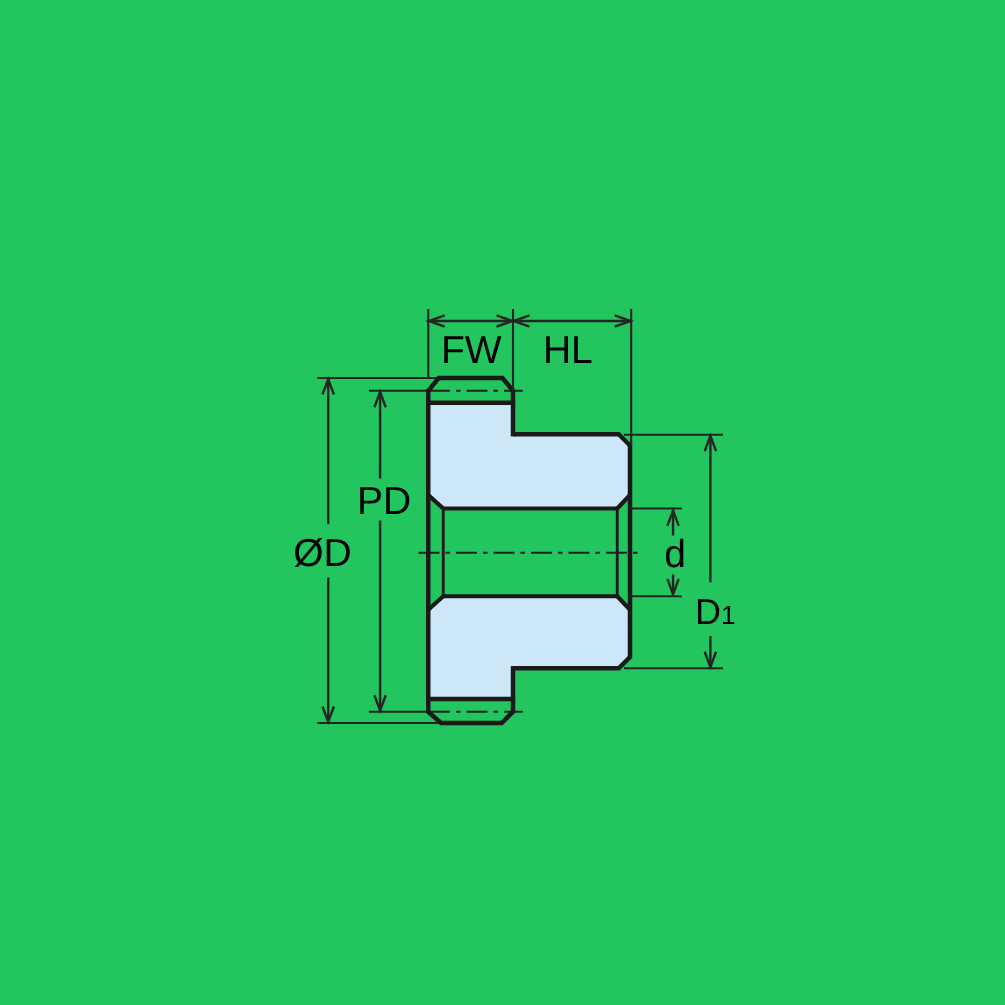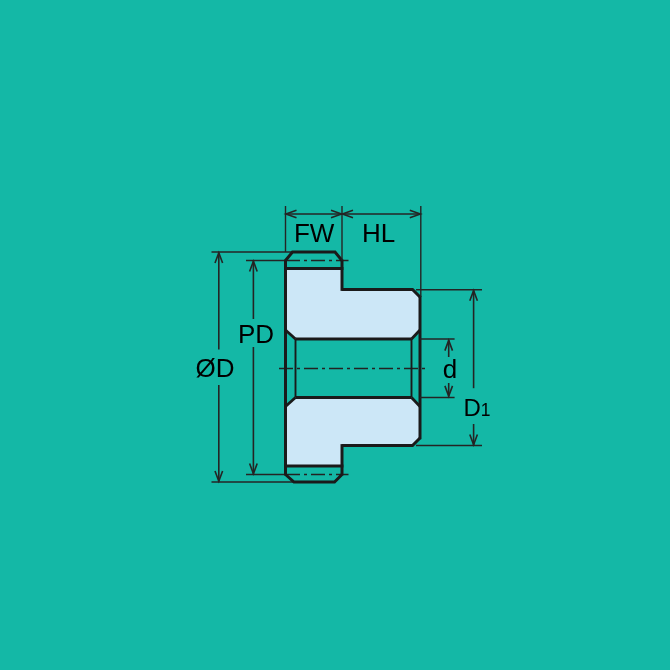--- a/index.html
+++ b/index.html
@@ -1,16 +1,16 @@
 <!DOCTYPE html>
 <html><head>
 <meta charset="utf-8">
 <style>
   html,body{margin:0;padding:0;background:#ffffff;}
-  .page{position:relative;width:670px;height:670px;background:#14b8a6;overflow:hidden;}
+  .page{position:relative;width:670px;height:670px;background:#22c55e;overflow:hidden;}
   svg{position:absolute;left:0;top:0;}
   text{font-family:"Liberation Sans",sans-serif;fill:#000000;}
 </style>
 </head>
 <body>
 <div class="page">
 <svg width="670" height="670" viewBox="0 0 670 670">
 
   <path d="M285.5,268.5 L342,268.5 L342,289.5 L412.5,289.5 L420,297 L420,330 L411.5,339 L295.5,339 L285.5,330 Z" fill="#cce7f7" stroke="none"></path>
 

